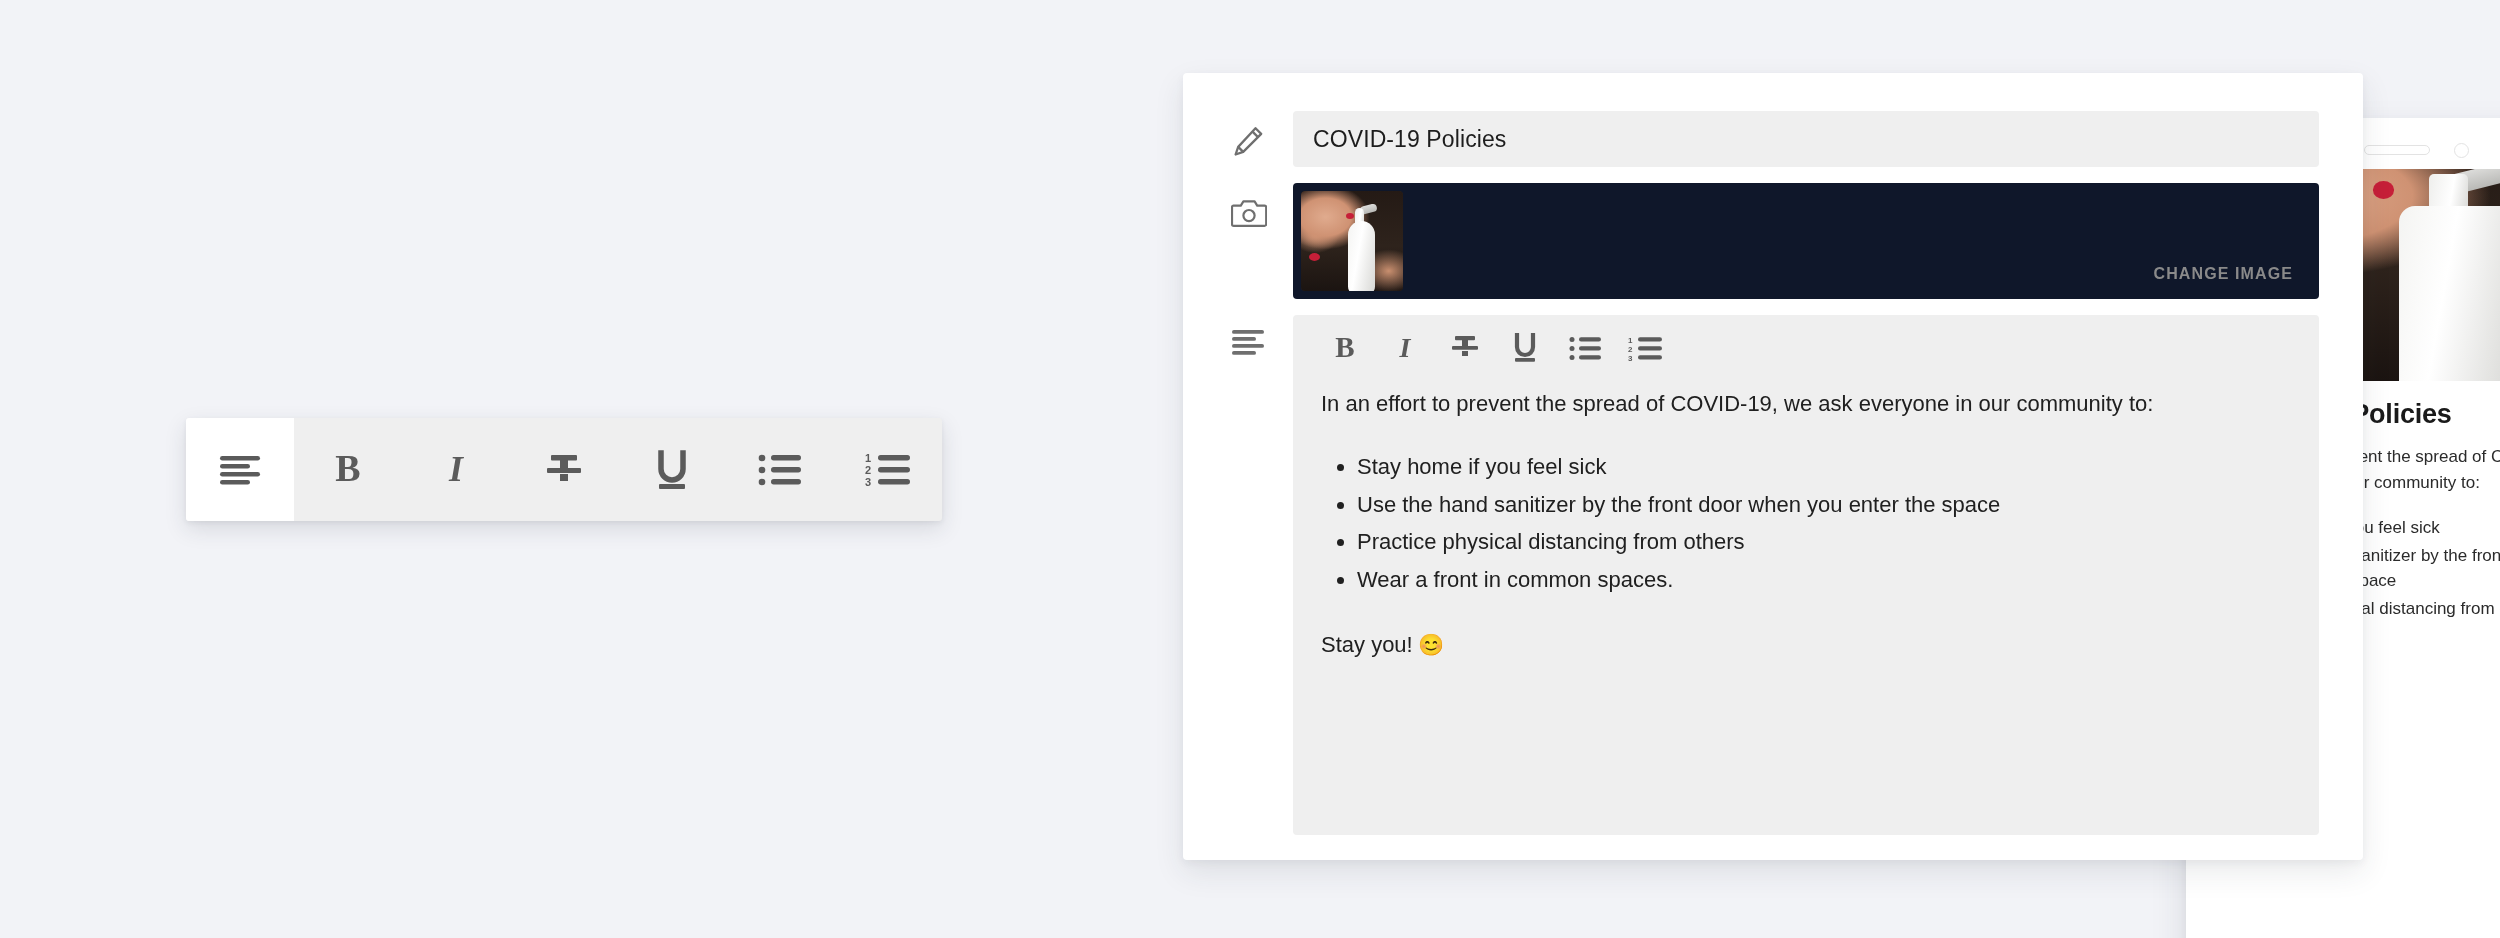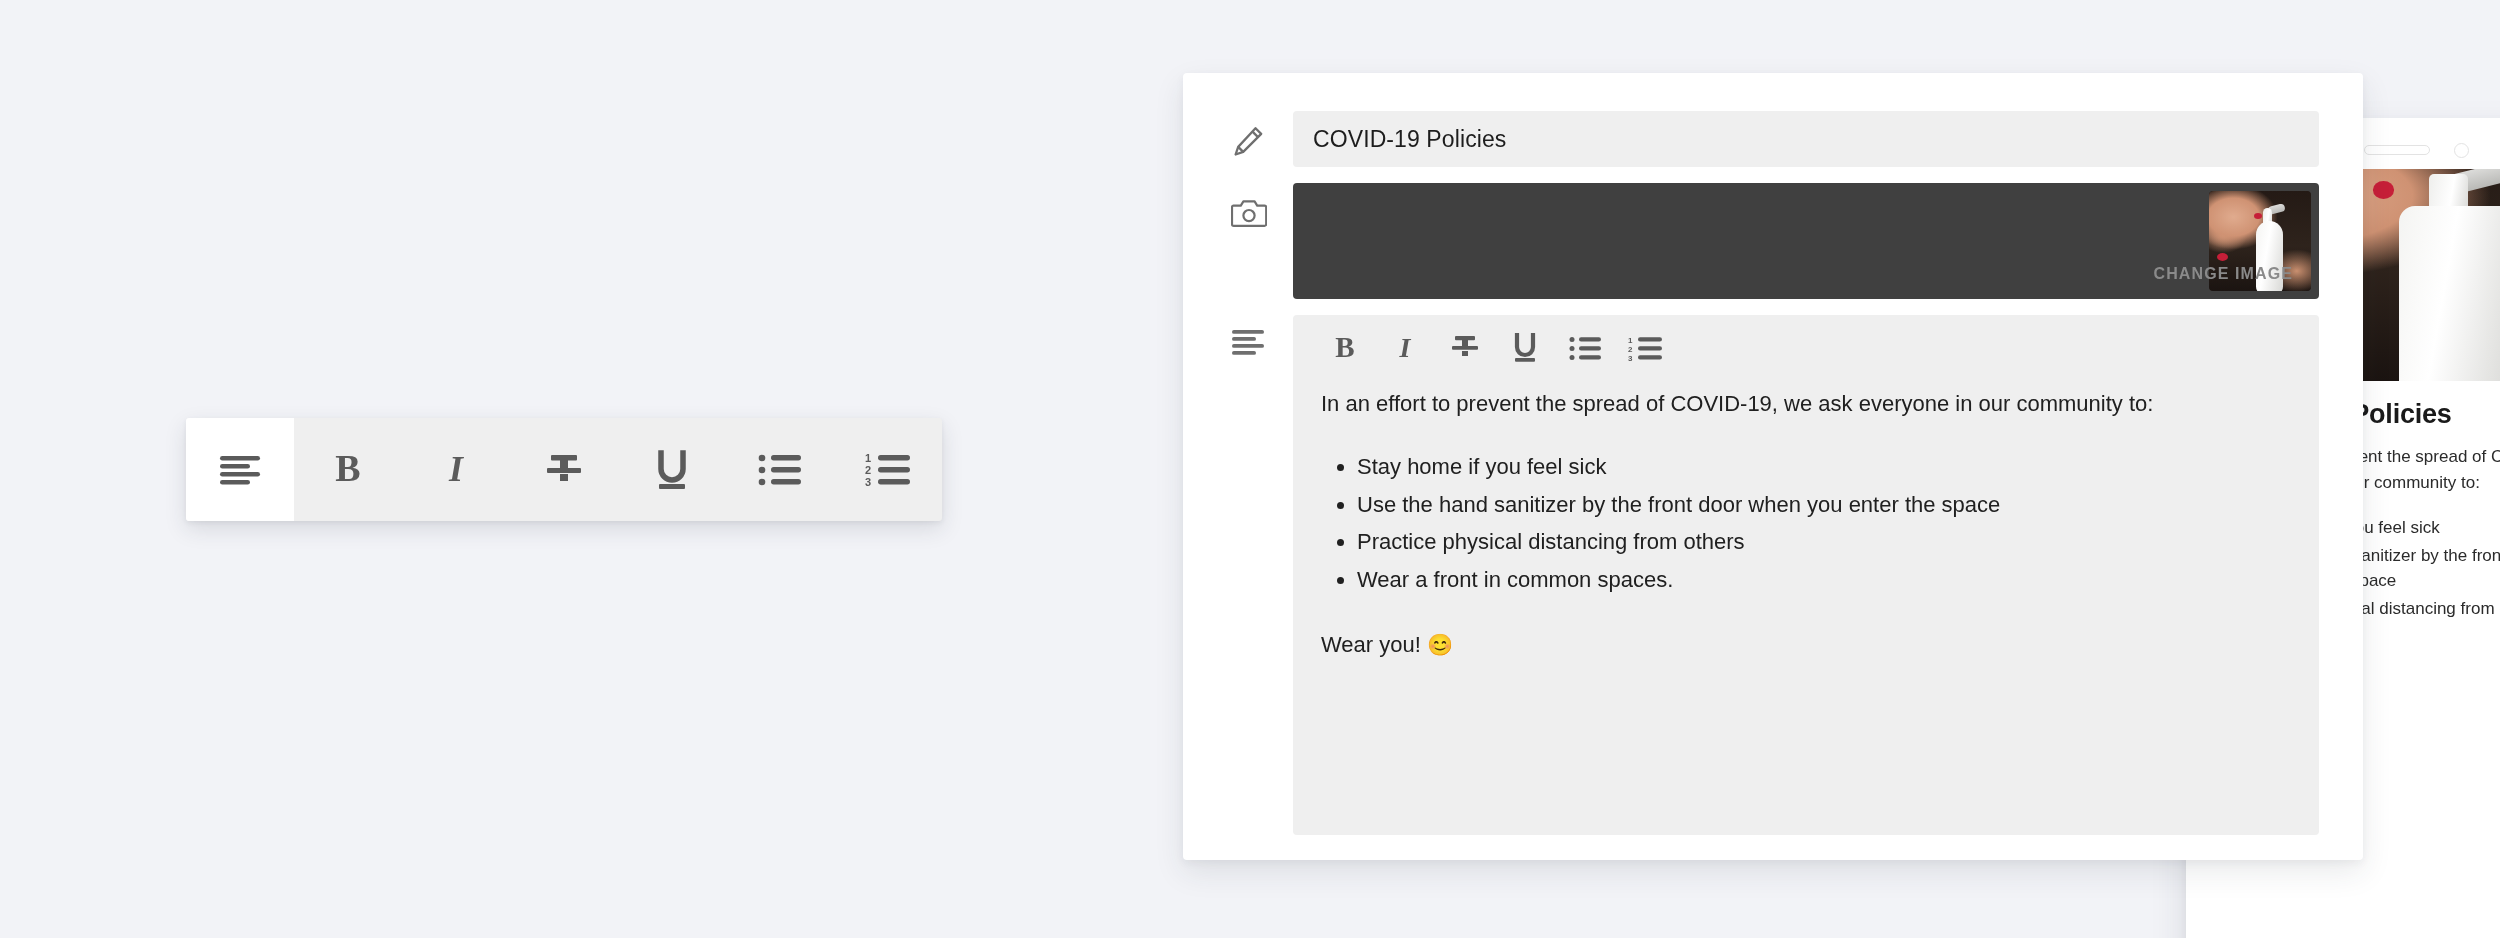--- a/index.html
+++ b/index.html
@@ -82,28 +82,27 @@
   }
   .title-field .title-text {
     font-size: 23px;
     color: #1d1d1d;
     letter-spacing: 0.1px;
   }
 
   
   .image-field {
     flex: 1;
-    background: #404040;
+    background: #0f172a;
     border-radius: 4px;
     height: 116px;
     display: flex;
     align-items: center;
     padding: 0 8px;
     position: relative;
-    justify-content: flex-end;
   }
   .thumb {
     width: 102px;
     height: 100px;
     border-radius: 4px;
     overflow: hidden;
     flex: 0 0 102px;
     position: relative;
     background: #2a211d;
   }
@@ -497,21 +496,21 @@
       </div>
 
       <div class="body-content">
         <p>In an effort to prevent the spread of COVID-19, we ask everyone in our community to:</p>
         <ul>
           <li>Stay home if you feel sick</li>
           <li>Use the hand sanitizer by the front door when you enter the space</li>
           <li>Practice physical distancing from others</li>
           <li>Wear a front in common spaces.</li>
         </ul>
-        <p class="thanks"><span>Wear you!</span>
+        <p class="thanks"><span>Stay you!</span>
           <span class="emoji">😊</span>
         </p>
       </div>
 
     </div>
   </div>
 
 </div>
 
 <div class="phone">

